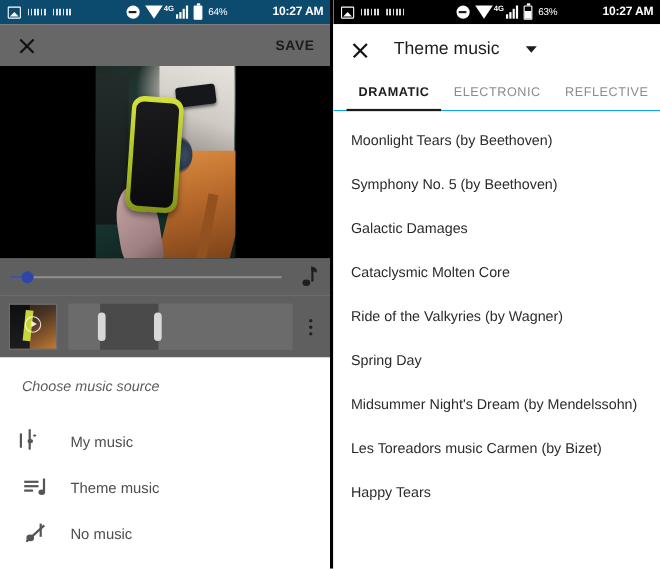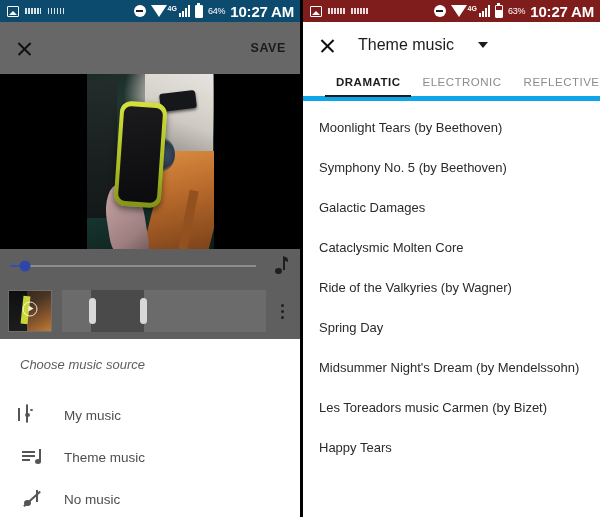--- a/index.html
+++ b/index.html
@@ -19,21 +19,21 @@
     overflow: hidden;
   }
 
   .statusbar {
     height: 22px;
     display: flex; align-items: center;
     padding: 0 6px 0 7px;
     color: #ffffff;
   }
   .statusbar.dark { background: #0c4a6e; }
-  .statusbar.gray { background: #7f1d1d; justify-content: center; }
+  .statusbar.gray { background: #000000; justify-content: center; }
 
   .sb-left { display: flex; align-items: center; gap: 6px; }
   .sb-right { margin-left: auto; display: flex; align-items: center; gap: 5px; }
 
   .sb-img-icon {
     width: 12px; height: 11px;
     border: 1.5px solid #fff; border-radius: 1px;
     position: relative; flex: none;
   }
   .sb-img-icon::after {
@@ -74,24 +74,24 @@
   .sb-batt::before {
     content: ""; position: absolute; top: -3px; left: 1.5px;
     width: 3px; height: 2px; background: #fff;
   }
   .sb-batt.full { background: #fff; }
   .sb-batt.part::after {
     content: ""; position: absolute; left: 0; bottom: 0; right: 0;
     height: 62%; background: #fff;
   }
   .sb-pct { font-size: 9px; letter-spacing: -.2px; }
-  .sb-clock { font-size: 15px; font-weight: bold; letter-spacing: -.2px; }
+  .sb-clock { font-size: 11px; font-weight: bold; letter-spacing: -.2px; margin-left: 36px; }
 
   .editor-toolbar {
-    height: 52px; background: #676767;
+    height: 38px; background: #676767;
     display: flex; align-items: center; justify-content: space-between;
     padding: 0 14px 0 16px;
   }
   .close-x { width: 17px; height: 17px; position: relative; cursor: pointer; }
   .close-x::before, .close-x::after {
     content: ""; position: absolute; top: 50%; left: 0;
     width: 100%; height: 1.8px; background: #111;
   }
   .close-x::before { transform: rotate(45deg); }
   .close-x::after  { transform: rotate(-45deg); }
@@ -272,21 +272,21 @@
     display: flex; align-items: center; padding: 0 16px; gap: 22px;
   }
   .theme-title { font-size: 16px; color: #1c1c1c; }
   .caret-down {
     width: 0; height: 0; margin-left: 2px;
     border-left: 5px solid transparent; border-right: 5px solid transparent;
     border-top: 6px solid #1c1c1c; cursor: pointer;
   }
   .tabs {
     display: flex; align-items: flex-end; height: 34px;
-    border-bottom: 5px solid #0ea5e9; padding-left: 22px;
+    border-bottom: 1px solid #0ea5e9; padding-left: 12px;
   }
   .tab {
     font-size: 11.5px; letter-spacing: .5px; color: #8c8c8c;
     padding: 0 11px; height: 100%; display: flex; align-items: center;
     cursor: pointer; position: relative; white-space: nowrap;
   }
   .tab.active { color: #1c1c1c; font-weight: bold; }
   .tab.active::after {
     content: ""; position: absolute; left: 0; right: 0; bottom: -1px;
     height: 2px; background: #1c1c1c;

